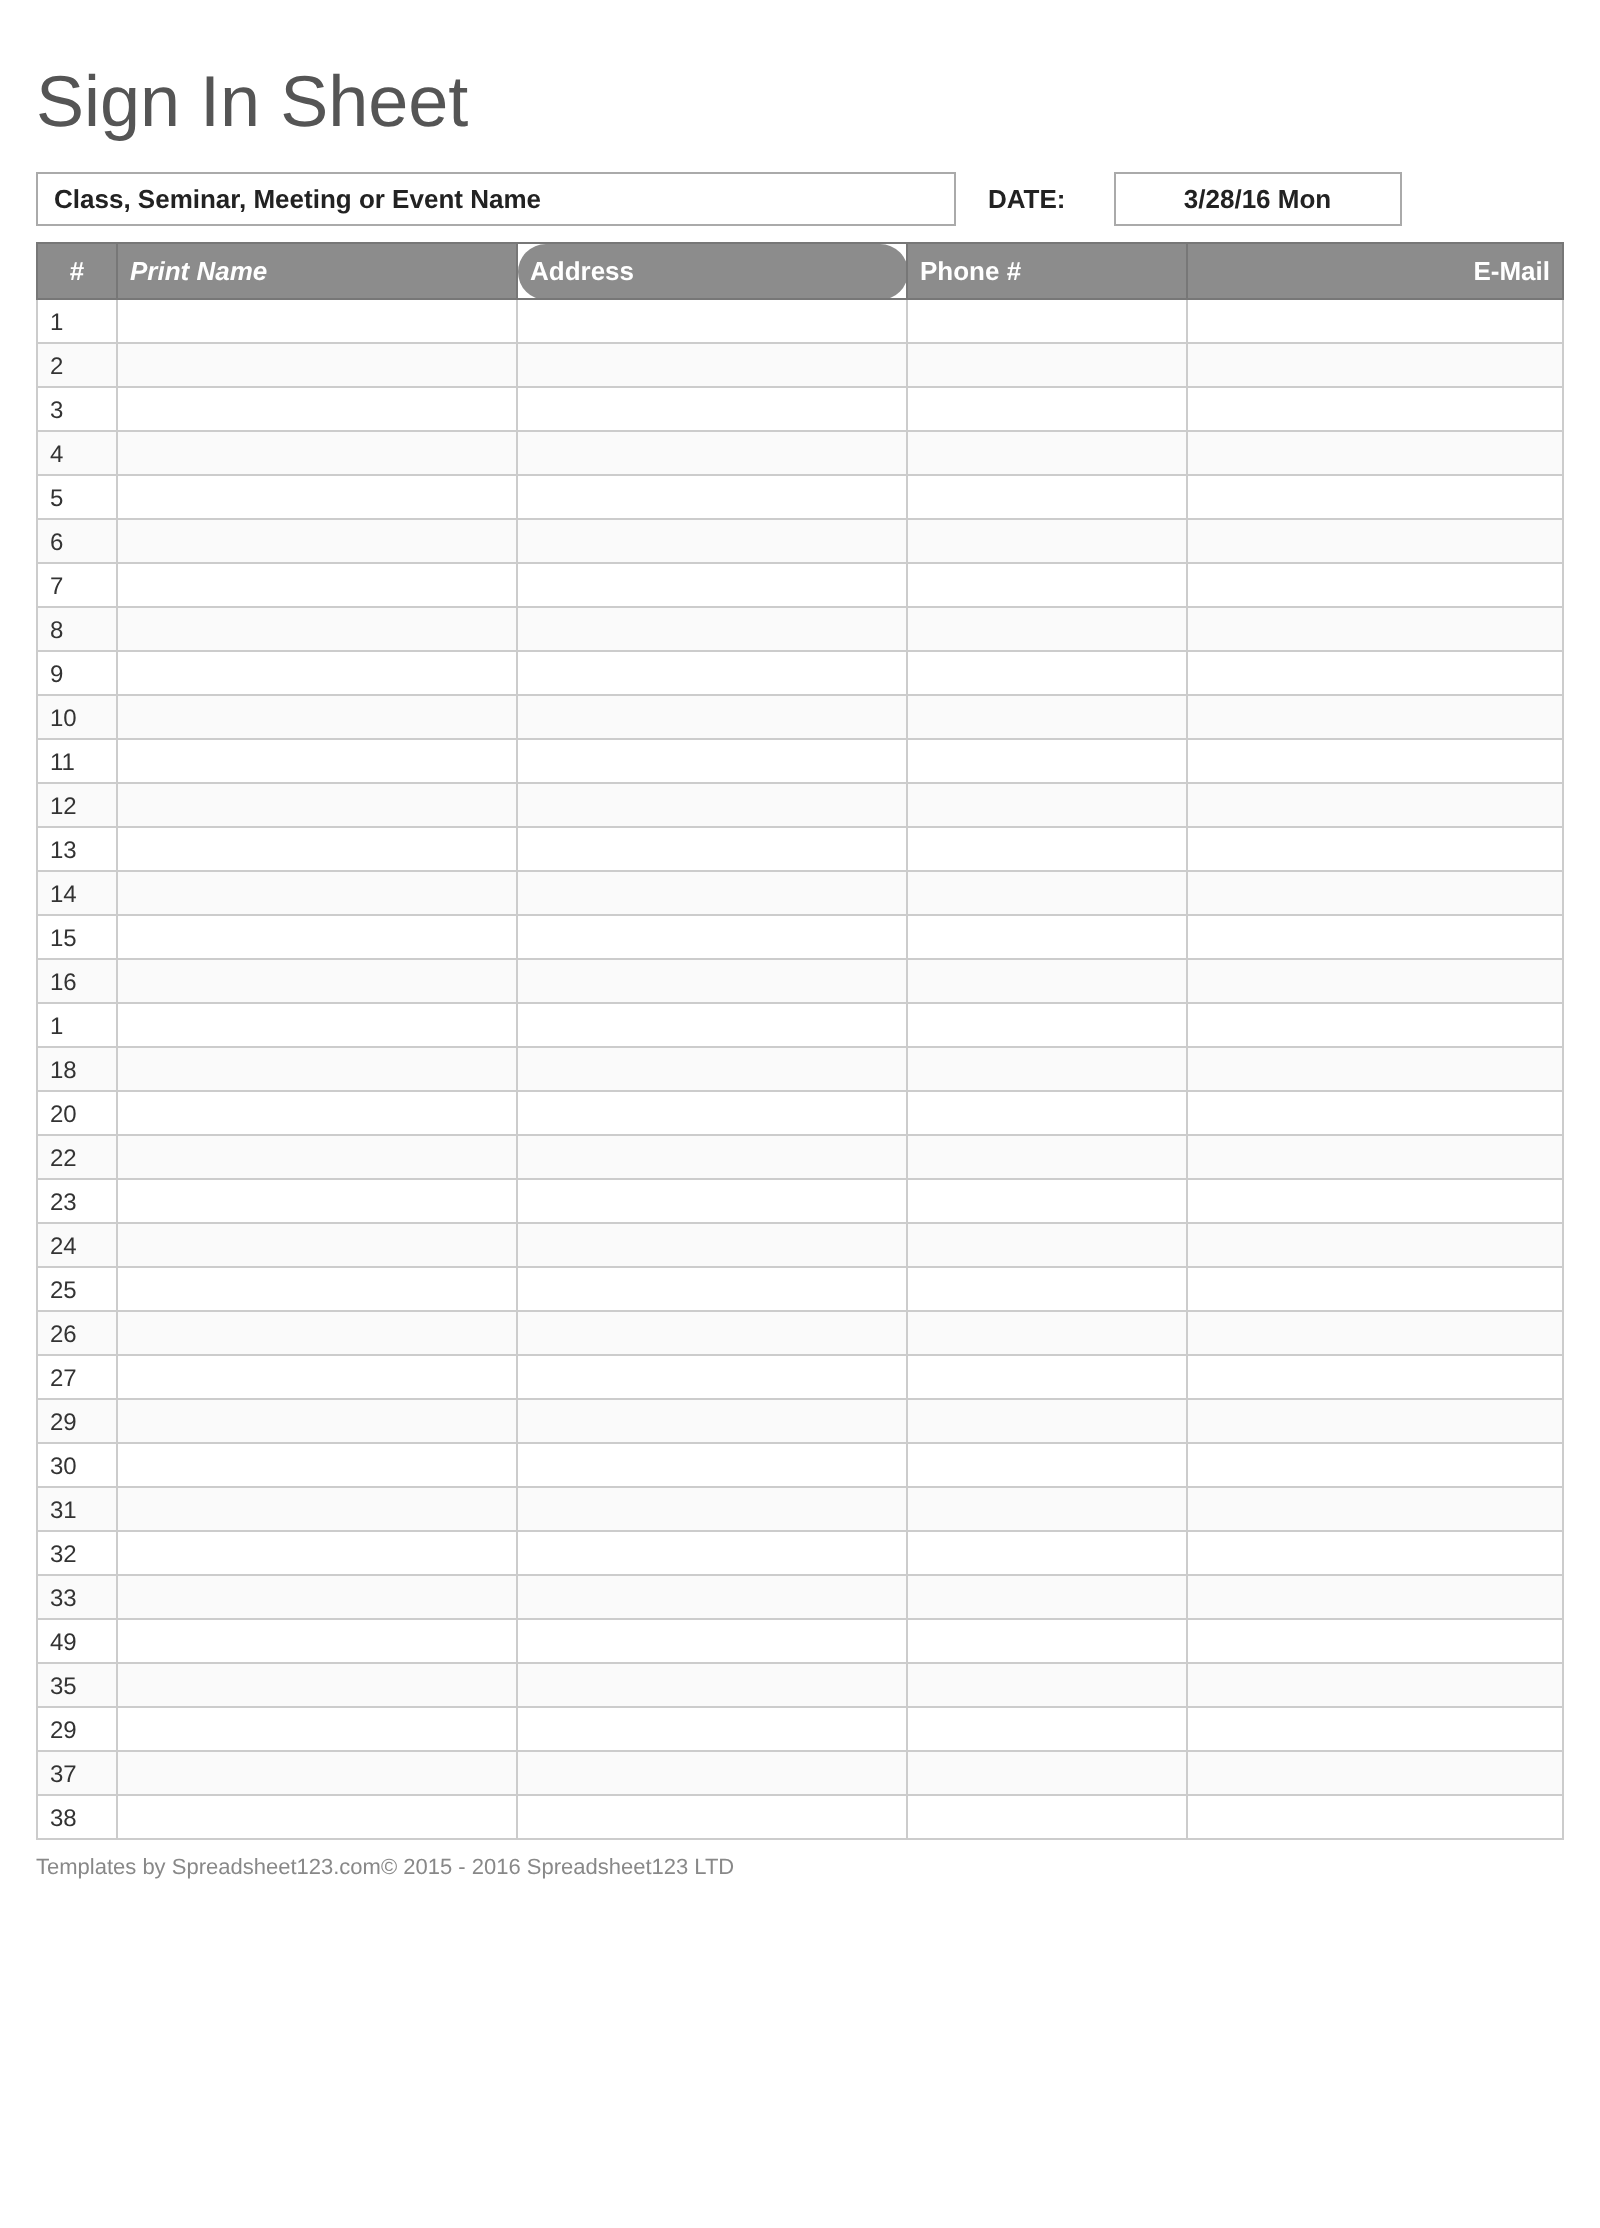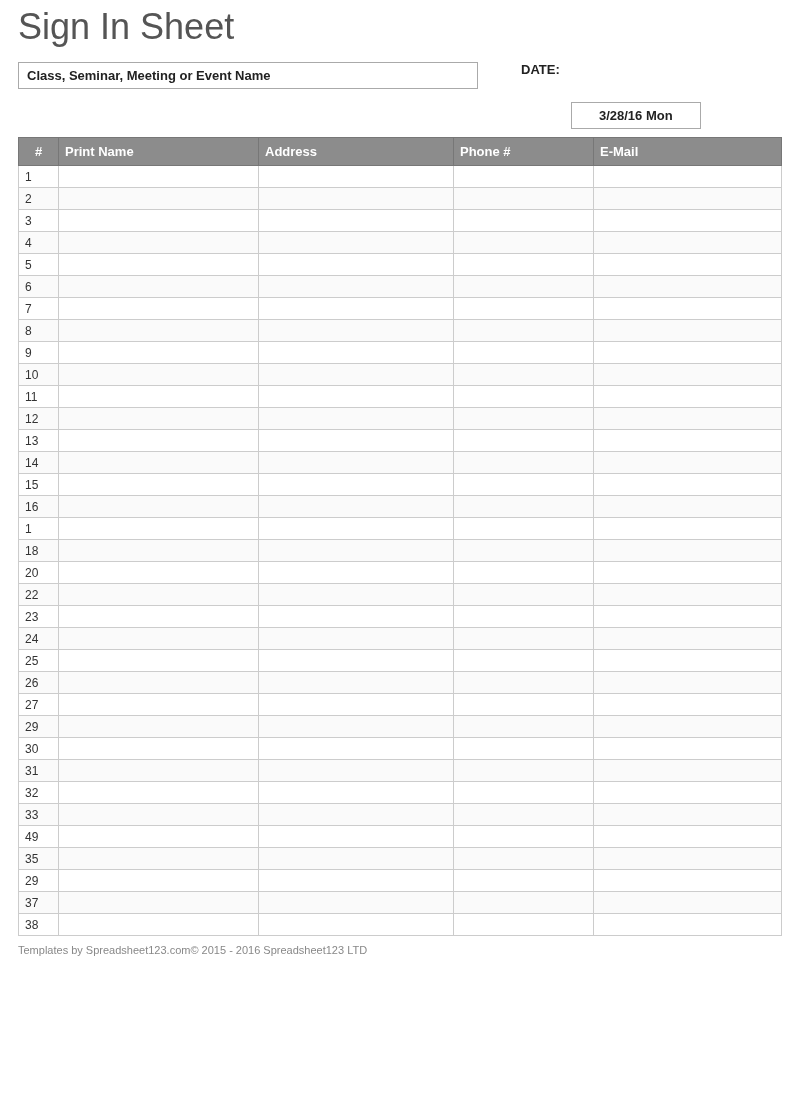--- a/index.html
+++ b/index.html
@@ -16,67 +16,65 @@
       display: flex;
       justify-content: center;
       align-items: flex-start;
       padding: 0;
     }
 
     .page {
       background: #ffffff;
       width: 800px;
       min-height: 1114px;
-      padding: 6px 18px 10px 18px;
+      padding: 30px 18px 10px 18px;
       position: relative;
     }
 
     .page-title {
       font-size: 36px;
       font-weight: 300;
       color: #555555;
       margin-bottom: 14px;
       letter-spacing: 0px;
     }
 
     .event-row {
       display: flex;
-      align-items: flex-start;
+      align-items: center;
       margin-bottom: 8px;
-      gap: 3px;
+      gap: 16px;
     }
 
     .event-name-box {
       border: 1px solid #aaaaaa;
       padding: 5px 8px;
       font-size: 13px;
       font-weight: bold;
       color: #222222;
       width: 460px;
       background: #ffffff;
     }
 
     .date-label {
       font-size: 13px;
       font-weight: bold;
       color: #222222;
-      margin-left: 40px;
       margin-right: 8px;
     }
 
     .date-value-box {
       border: 1px solid #aaaaaa;
       padding: 5px 8px;
       font-size: 13px;
       font-weight: bold;
       color: #222222;
-      width: 130px;
+      width: 144px;
       background: #ffffff;
       text-align: center;
-      margin-top: 40px;
     }
 
     .table-container {
       width: 100%;
       margin-top: 6px;
     }
 
     table {
       width: 100%;
       border-collapse: collapse;
@@ -93,32 +91,35 @@
       font-size: 13px;
     }
 
     thead tr th:first-child {
       width: 40px;
       text-align: center;
     }
 
     thead tr th:nth-child(2) {
       width: 200px;
+      font-style: italic;
     }
 
     thead tr th:nth-child(3) {
       width: 195px;
+      border-radius: 14px;
     }
 
     thead tr th:nth-child(4) {
       width: 140px;
     }
 
     thead tr th:nth-child(5) {
       width: auto;
+      text-align: right;
     }
 
     tbody tr td {
       border: 1px solid #cccccc;
       padding: 3px 6px;
       height: 22px;
       font-size: 12px;
       color: #333333;
       background: #ffffff;
     }

